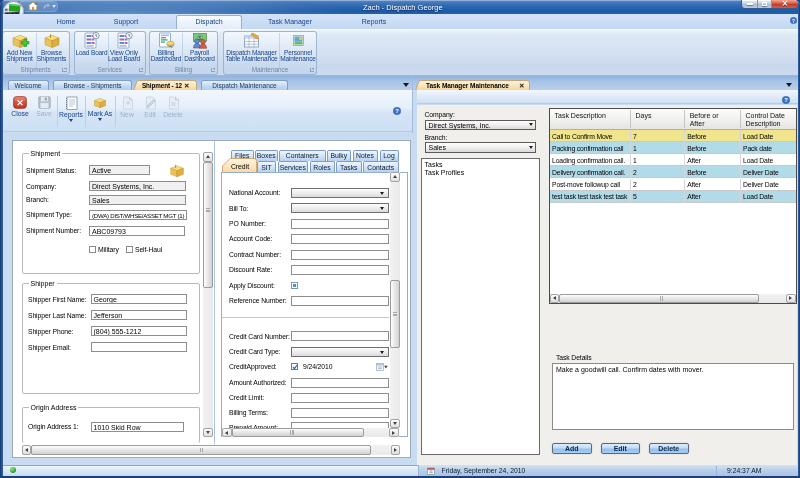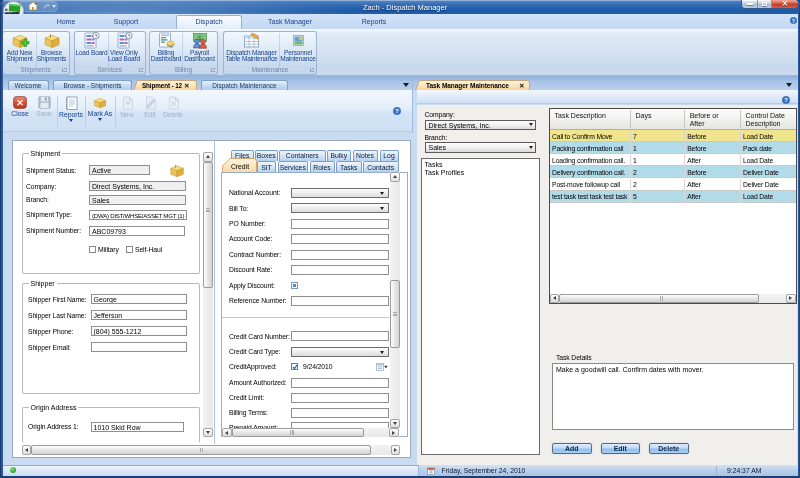--- a/index.html
+++ b/index.html
@@ -24,21 +24,21 @@
 .tb{position:absolute;display:flex;flex-direction:column;align-items:center}
 .tb .cap,.tb .capd{font-size:6.8px;color:#15428b;margin-top:1px;line-height:7px;white-space:nowrap}
 .tb .capd{color:#9fb0c8}
 .hr3{position:absolute;height:2px;border-top:1px solid #c7c7c7;border-bottom:1px solid #fff}
 </style></head><body>
 <div id="win">
 
 <div class="a" style="left:0;top:0;width:800px;height:13.5px;background:linear-gradient(180deg,#5a8ac8 0%,#3a70b6 28%,#2763ae 55%,#1c59a7 80%,#2161ac 100%);border-radius:6px 6px 0 0"></div>
 <div class="a" style="left:0;top:0;width:800px;height:13.5px;background:radial-gradient(ellipse 340px 26px at 120px 14px,rgba(255,255,255,0.30),rgba(255,255,255,0) 70%);border-radius:6px 6px 0 0"></div>
 <div class="a" style="left:0;top:0;width:800px;height:1px;background:rgba(255,255,255,0.35);border-radius:6px 6px 0 0"></div>
-<div class="a" style="left:363px;top:2.5px;width:120px;font-size:7.5px;color:#fff;text-shadow:0 1px 1px rgba(10,40,90,0.9)">Zach - Dispatch Manager</div>
+<div class="a" style="left:363px;top:2.5px;width:120px;font-size:7.5px;color:#fff;text-shadow:0 1px 1px rgba(10,40,90,0.9)">Zach - Dispatch George</div>
 
 <div class="a" style="left:741px;top:0;width:56px;height:9px;border-radius:0 0 4px 4px;border:1px solid #365a8c;border-top:none;background:linear-gradient(180deg,#e9eff6,#c5d3e3 45%,#a8bdd2 50%,#bccbdc);box-shadow:inset 0 1px 0 rgba(255,255,255,.8)">
  <div class="a" style="left:0;top:0;width:15px;height:8px;display:flex;align-items:center;justify-content:center">
         <div style="width:6px;height:1.5px;background:#fff;box-shadow:0 1px 1px rgba(20,40,80,0.5)"></div>
       </div>
  <div class="a" style="left:15px;top:0;width:1px;height:8px;background:#7e96b4"></div>
  <div class="a" style="left:16px;top:0;width:13px;height:8px;display:flex;align-items:center;justify-content:center">
         <div style="width:4.5px;height:3.5px;border:1.2px solid #fff;box-shadow:0 1px 1px rgba(20,40,80,0.5)"></div>
       </div>
  <div class="a" style="left:29px;top:0;width:1px;height:8px;background:#7e96b4"></div>

